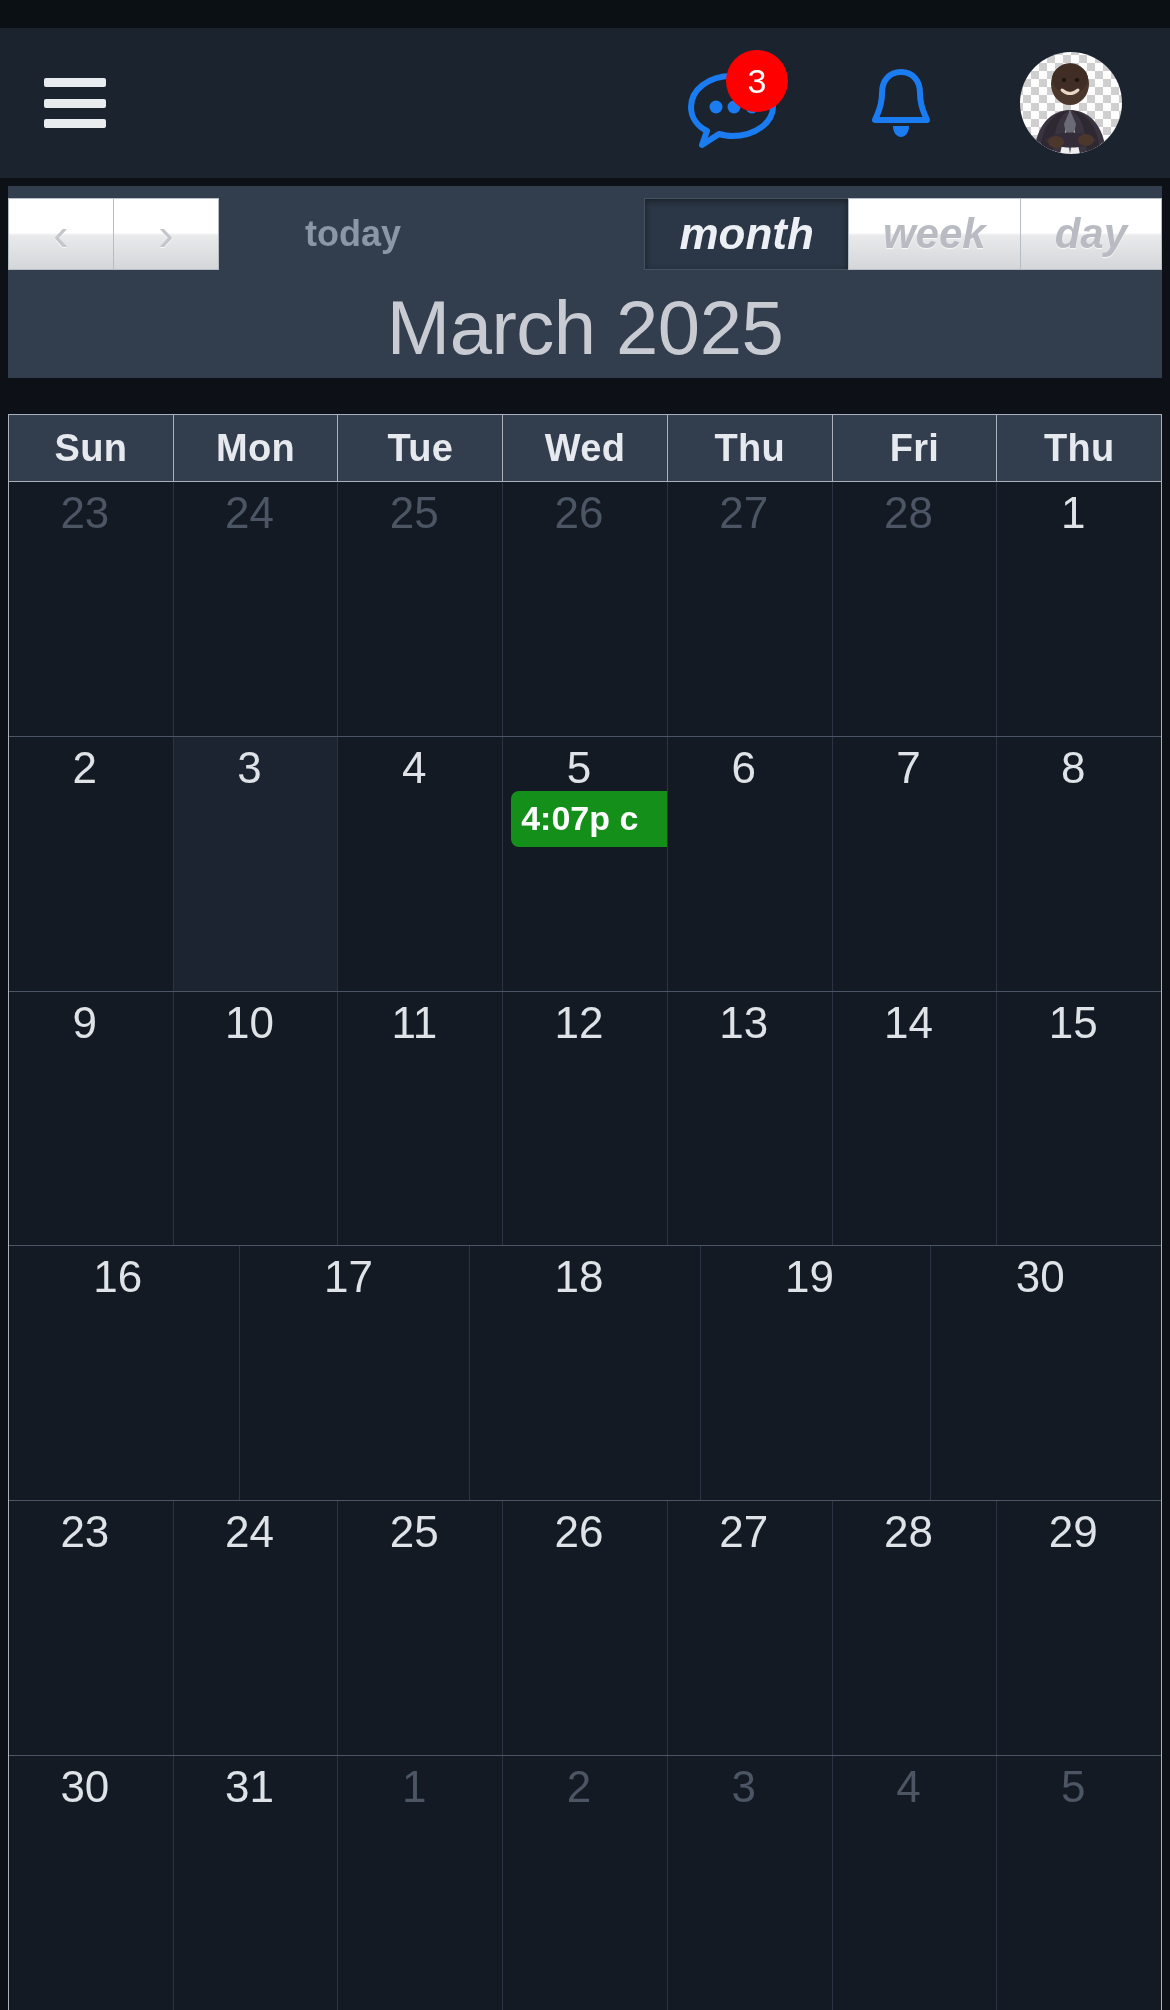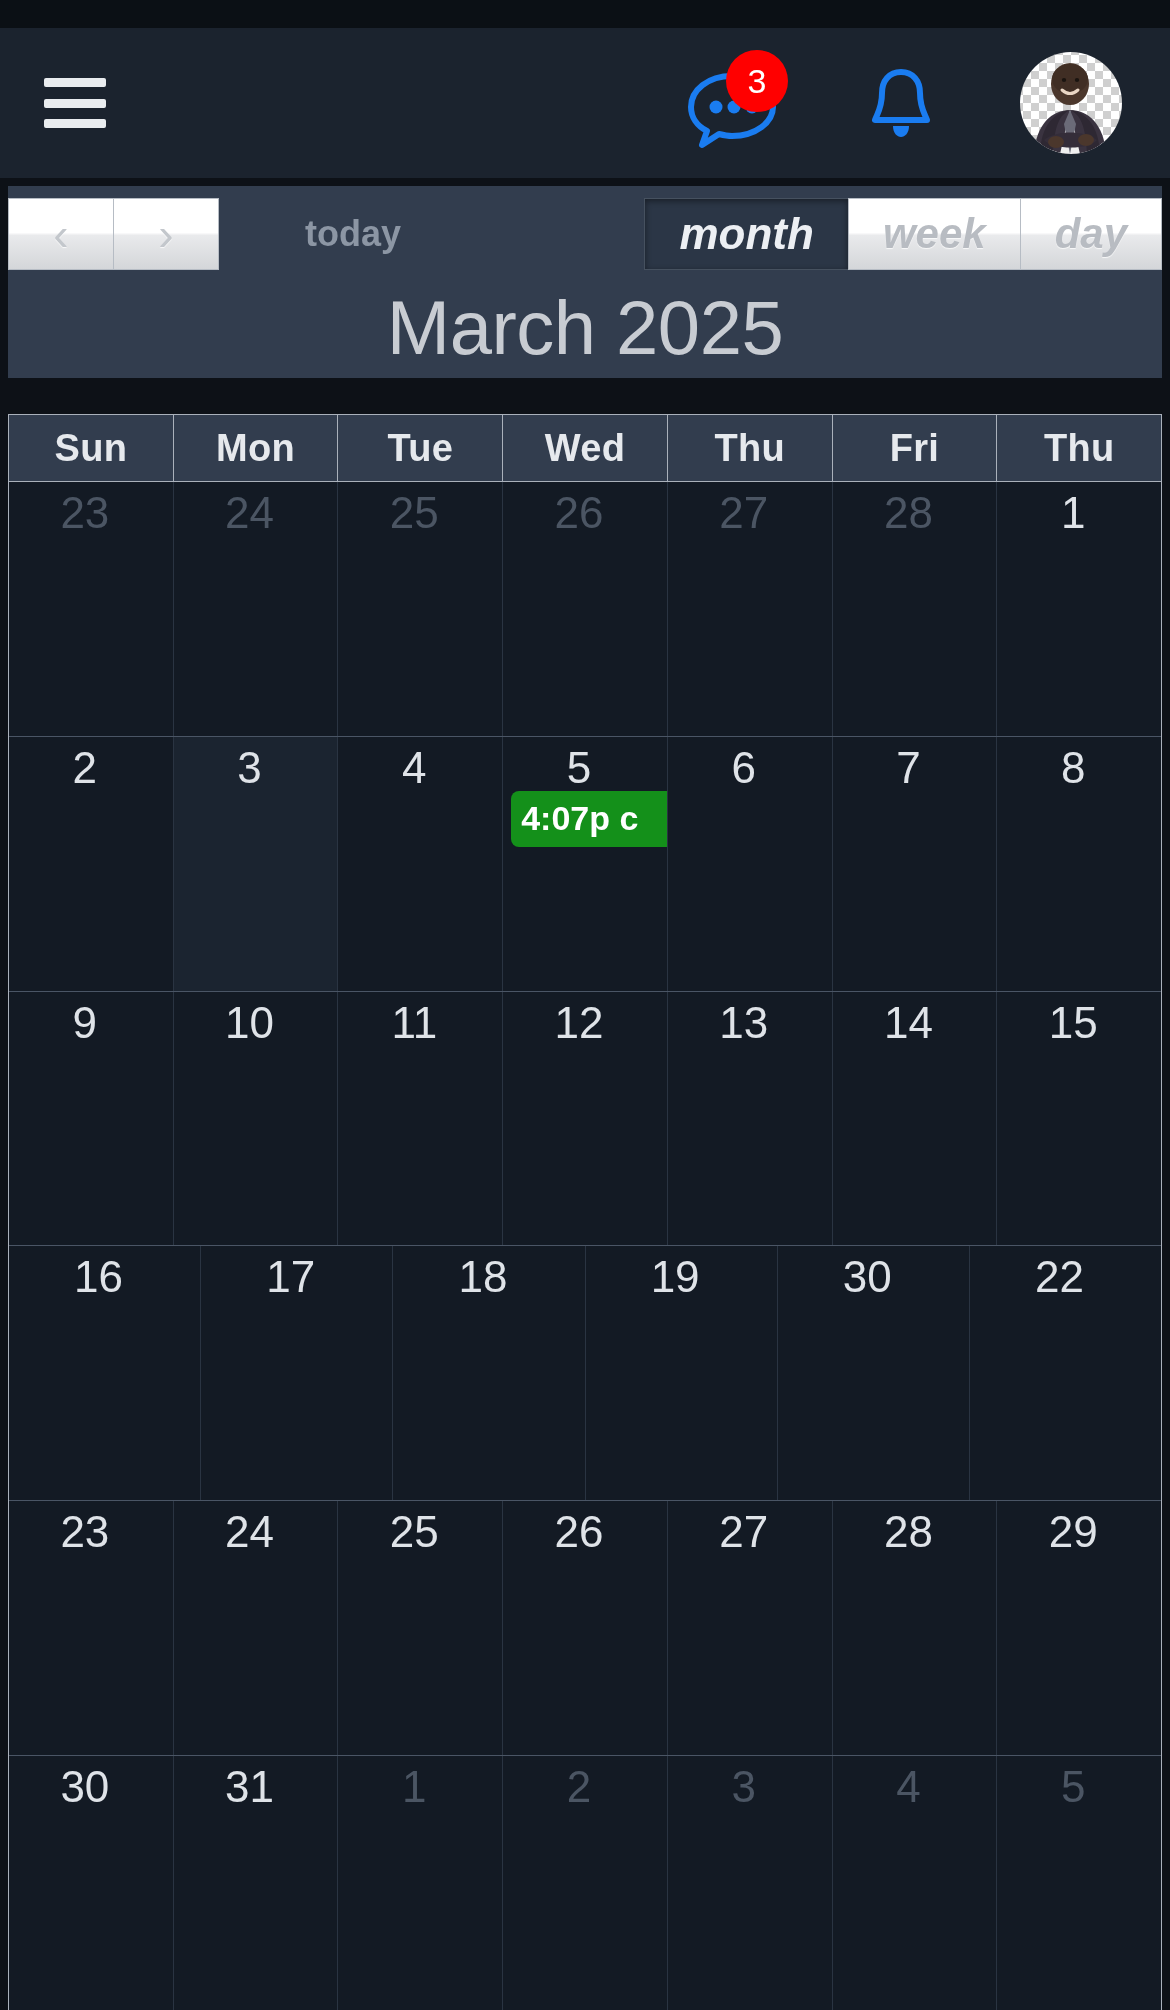--- a/index.html
+++ b/index.html
@@ -485,23 +485,20 @@
           </div>
           <div class="day">
             <div class="daynum">18</div>
           </div>
           <div class="day">
             <div class="daynum">19</div>
           </div>
           <div class="day">
             <div class="daynum">30</div>
           </div>
-          <div class="day">
-            <div class="daynum">22</div>
-          </div>
         </div>
         <div class="week">
           <div class="day">
             <div class="daynum">23</div>
           </div>
           <div class="day">
             <div class="daynum">24</div>
           </div>
           <div class="day">
             <div class="daynum">25</div>

